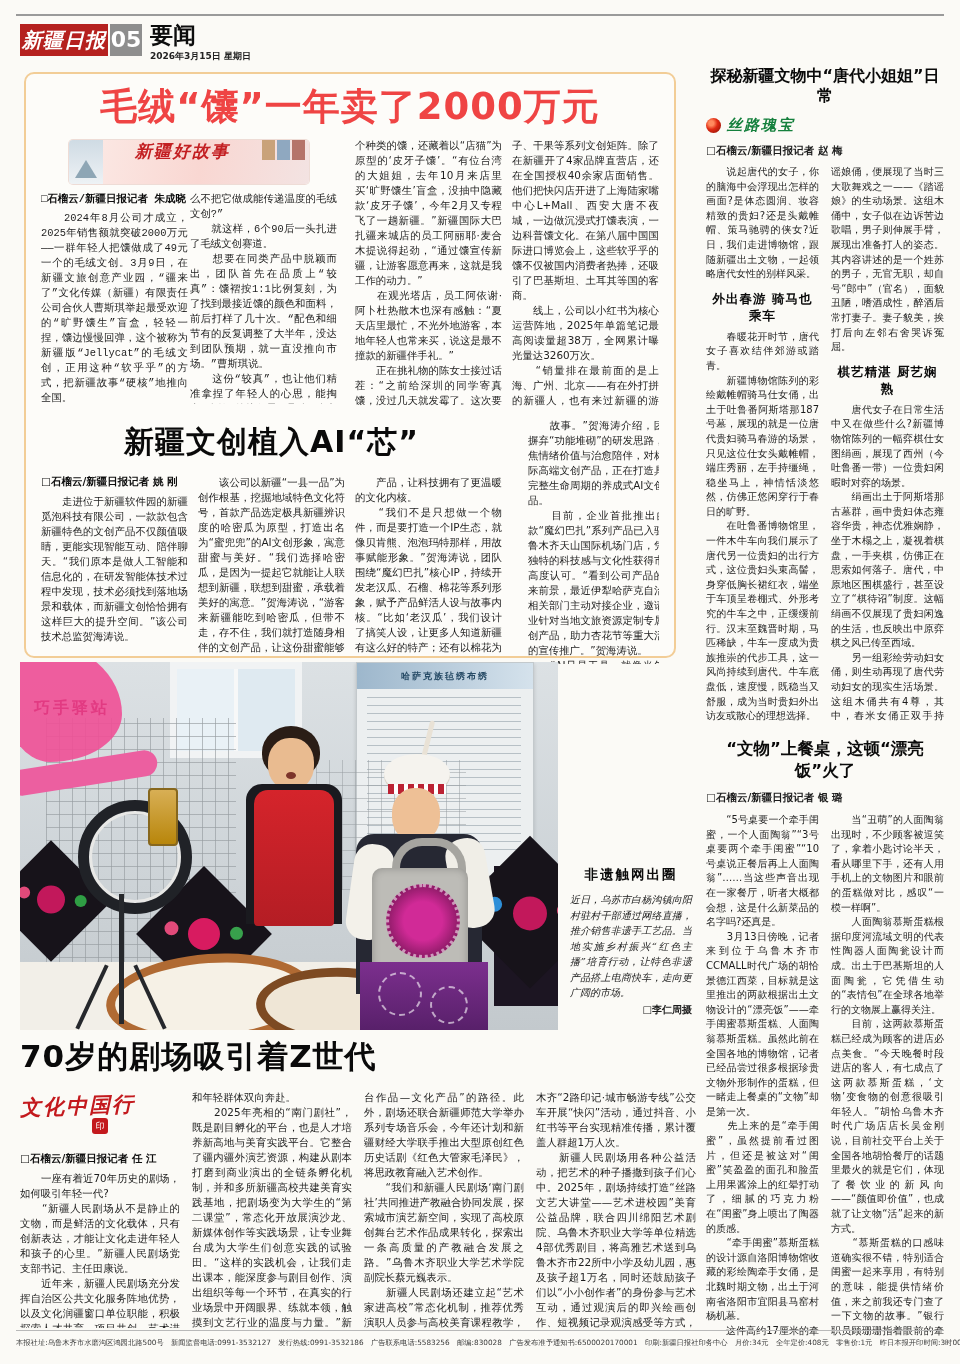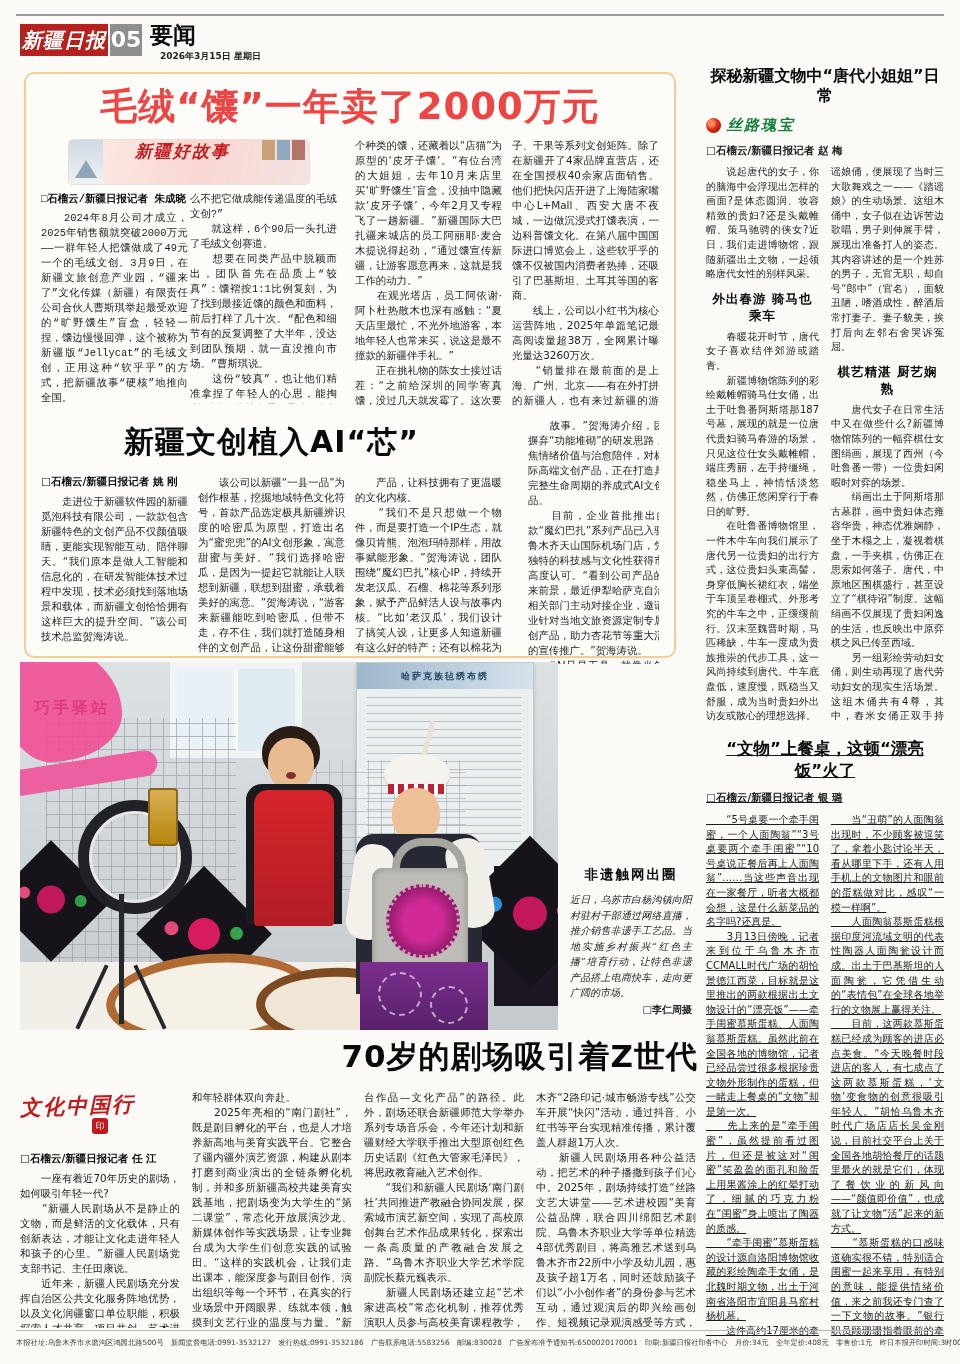--- a/index.html
+++ b/index.html
@@ -8,21 +8,21 @@
   .abs{position:absolute;}
   
   #toprule{left:16px;top:14px;width:928px;height:2px;background:#9a9a9a;}
   #masthead{left:20px;top:24px;height:36px;display:flex;align-items:flex-start;}
   .mh-logo{width:88px;height:32px;background:#b5211f;color:#fff;font-family:"DejaVu Serif","Liberation Serif",serif;
            font-weight:bold;font-size:20px;line-height:32px;text-align:center;font-style:italic;letter-spacing:1px;}
   .mh-pageno{width:32px;height:32px;background:#8e8e8e;color:#fff;font-size:22px;font-weight:bold;
              line-height:32px;text-align:center;margin-left:2px;}
   .mh-right{margin-left:8px;}
   .mh-section{font-size:23px;font-weight:900;color:#0d0d0d;line-height:23px;}
-  .mh-date{font-size:9px;color:#222;margin-top:3px;font-weight:bold;margin-left:10px;}
+  .mh-date{font-size:9px;color:#222;margin-top:3px;font-weight:bold;}
   
   .ct{font-size:10.4px;line-height:15px;text-align:justify;white-space:pre-line;color:#1d1d1d;overflow:hidden;}
   .byline{font-size:10.5px;font-weight:bold;color:#0e0e0e;margin-bottom:5px;white-space:nowrap;}
   
   #topframe{left:24px;top:72px;width:652px;height:586px;border:2px solid #f2cd97;border-radius:10px;
             padding:8px 15px;box-sizing:border-box;background:#fdfcf9;}
   .headline-xl{text-align:center;font-size:37px;font-weight:900;letter-spacing:1px;color:#ef4444;
                margin:4px 0 10px 0;line-height:42px;font-family:"DejaVu Sans","Liberation Sans",sans-serif;}
   #nang-body{display:flex;gap:10px;height:272px;overflow:hidden;}
   #nang-left{width:304px;flex:none;}
@@ -97,42 +97,42 @@
   .ph-purple i{position:absolute;border:2px dashed rgba(255,255,255,.6);border-radius:50%;display:block;}
   
   #caption{left:570px;top:866px;width:122px;}
   .cap-title{font-size:13.5px;font-weight:900;text-align:center;letter-spacing:2px;color:#0b0b0b;}
   .cap-text{margin-top:8px;font-family:"DejaVu Serif","Liberation Serif",serif;font-style:italic;
             font-size:10px;line-height:15.5px;text-align:justify;color:#222;}
   .cap-credit{margin-top:2px;text-align:right;font-size:10px;font-weight:900;font-style:normal;
             font-family:"DejaVu Sans","Liberation Sans",sans-serif;}
   
   #theater{left:20px;top:1036px;width:678px;}
-  .headline-th{text-align:right;font-size:31px;font-weight:900;color:#0a0a0a;margin:0 0 12px 0;letter-spacing:1px;}
+  .headline-th{text-align:left;font-size:31px;font-weight:900;color:#0a0a0a;margin:0 0 12px 0;letter-spacing:1px;}
   #th-body{display:flex;gap:12px;height:238px;overflow:hidden;}
   .th-col{width:160px;flex:none;}
   #cn-logo{height:52px;margin:2px 0 8px 0;position:relative;}
   .cn-text{font-family:"DejaVu Serif","Liberation Serif",serif;font-style:italic;font-weight:bold;
            font-size:21px;color:#c3191d;letter-spacing:2px;transform:rotate(-2deg);display:inline-block;}
   .cn-seal{position:absolute;left:72px;top:26px;width:16px;height:16px;background:#c3191d;border-radius:3px;
            color:#fff;font-size:9px;line-height:16px;text-align:center;}
   
   #rail{left:706px;top:66px;width:238px;}
   .headline-r1{font-size:16px;font-weight:900;color:#0a0a0a;line-height:20px;text-align:center;letter-spacing:0;}
   #tagrow{margin-top:10px;display:flex;align-items:center;gap:6px;}
   .tag-icon{width:15px;height:15px;border-radius:50%;flex:none;
      background:radial-gradient(circle at 35% 35%,#ff8a5e 0 18%,#e02a12 45%,#7e0d05 100%);}
   .tag-label{font-family:"DejaVu Serif","Liberation Serif",serif;font-style:italic;font-weight:900;
      font-size:15px;color:#15803d;letter-spacing:2px;}
   .byline-r{font-size:10.5px;font-weight:bold;margin-top:9px;}
   .rcols{margin-top:7px;display:flex;gap:12px;overflow:hidden;}
   .rcol{width:113px;flex:none;}
   .rct{font-size:10px;line-height:14.6px;text-align:justify;white-space:pre-line;color:#1d1d1d;}
   .rsub{font-size:12.5px;font-weight:900;text-align:center;margin:9px 0 5px 0;letter-spacing:1px;color:#0b0b0b;}
-  #cake{position:absolute;left:0;top:672px;width:238px;text-decoration:underline;}
+  #cake{position:absolute;left:0;top:672px;width:238px;}
   .headline-r2{font-size:16.5px;font-weight:900;text-align:center;color:#0a0a0a;letter-spacing:0;}
   
   #footer{left:16px;top:1330px;width:928px;border-top:1px solid #b9b9b9;padding-top:7px;
           font-size:7.3px;color:#3a3a3a;text-align:center;white-space:nowrap;}
 </style>
 </head>
 <body>
 
 <div id="toprule" class="abs"></div>
 <div id="masthead" class="abs">

